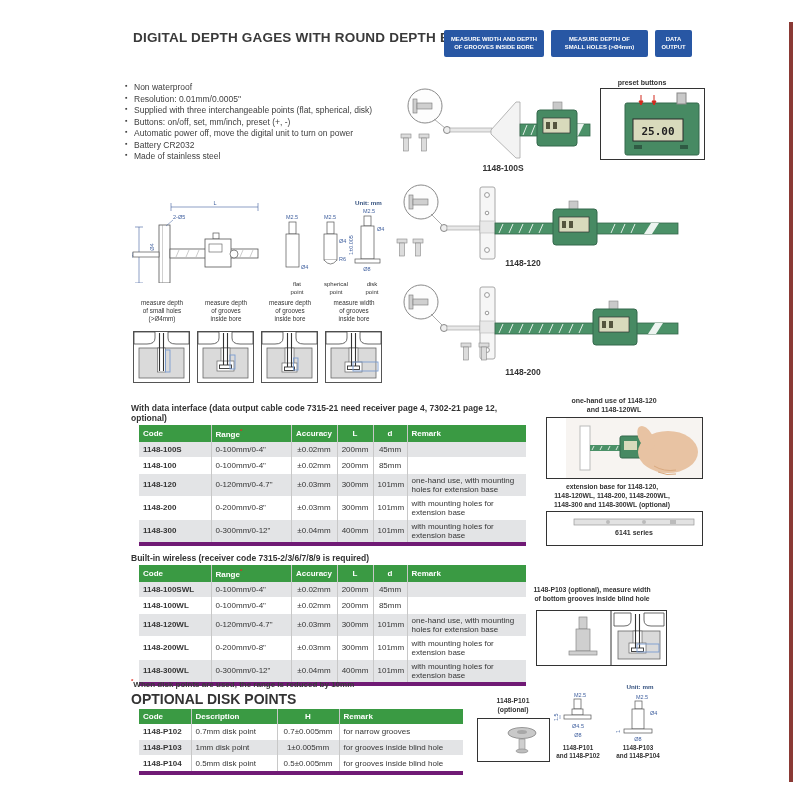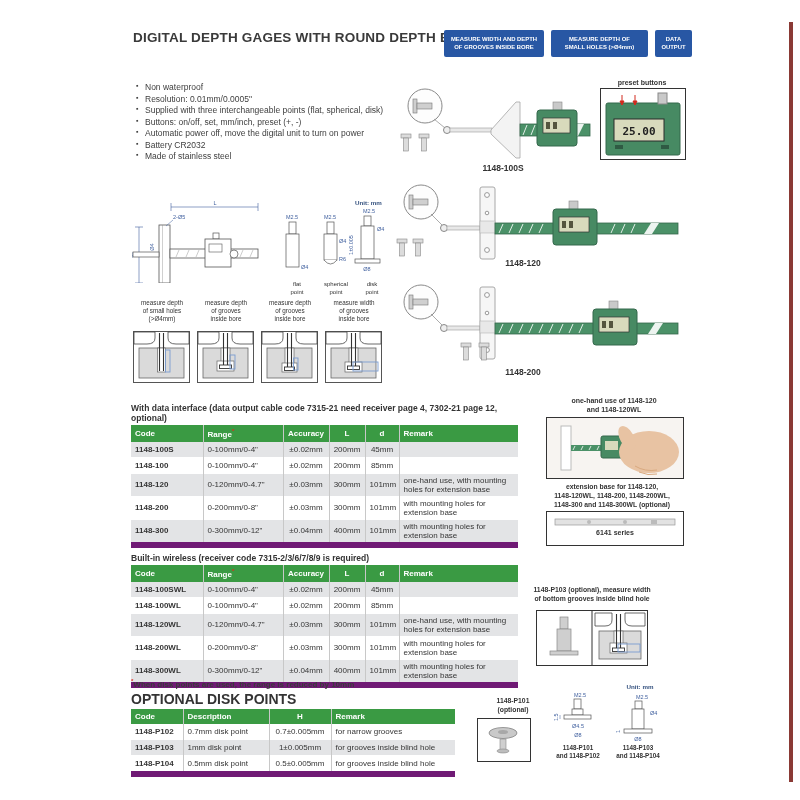--- a/index.html
+++ b/index.html
@@ -8,38 +8,38 @@
   .abs{position:absolute;}
 
   
   .page-title{left:133px;top:30px;font-size:13.5px;font-weight:bold;color:#3a3a3a;letter-spacing:.2px;}
   .badge{background:#2857a4;color:#fff;border-radius:2px;display:flex;flex-direction:column;
          align-items:center;justify-content:center;text-align:center;font-weight:bold;
          font-size:5.9px;line-height:1.25;height:27px;}
   .edge-stripe{left:789px;top:22px;width:4px;height:760px;background:#8a3a35;}
 
   
-  .features{left:136px;top:82px;width:272px;margin:0;padding:0;list-style:none;
+  .features{left:125px;top:82px;width:272px;margin:0;padding:0;list-style:none;
             font-size:8.5px;line-height:1.24;color:#3e3e3e;}
   .features li{position:relative;padding-left:9px;margin-bottom:1px;white-space:pre-line;}
   .features li::before{content:"▪";position:absolute;left:0;top:0;font-size:7px;color:#444;}
 
   
   .prod-label{font-size:8.5px;font-weight:bold;text-align:center;color:#333;}
   .small-cap{font-size:7px;font-weight:bold;text-align:center;color:#333;white-space:pre-line;line-height:1.3;}
   .tiny-cap{font-size:6.3px;font-weight:bold;text-align:center;color:#333;white-space:pre-line;line-height:1.3;}
   .note-cap{font-size:6.8px;font-weight:bold;text-align:center;color:#333;white-space:pre-line;line-height:1.32;}
   .dim-cap{font-size:6px;text-align:center;color:#333;white-space:pre-line;line-height:1.25;}
   .unit-label{font-size:6.2px;font-weight:bold;color:#33507e;}
 
-  .photo-box{border:1.2px solid #333;background:#fff;}
+  .photo-box{border:1.2px solid #333;background:#fff;padding-left:19px;}
 
   
   .tbl-title{font-weight:bold;font-size:8.5px;color:#333;margin-bottom:2px;}
-  table.spec{border-collapse:collapse;table-layout:fixed;border-bottom:6px solid #701a75;}
+  table.spec{border-collapse:collapse;table-layout:fixed;border-bottom:4px solid #701a75;margin-left:8px;}
   table.spec th{background:#3a9a43;color:#fff;font-size:8px;font-weight:bold;text-align:left;
                 padding:3px 4px;}
   table.spec td{font-size:8px;padding:2px 4px;height:11px;vertical-align:middle;color:#353535;}
   table.spec td:first-child{font-weight:bold;}
   table.spec th+th,table.spec td+td{border-left:1px solid #c8c8c8;}
   table.spec tbody tr{border-bottom:1px solid #fff;}
   table.spec tbody tr.alt{background:#e3e4e6;}
   .t6 th:nth-child(3),.t6 td:nth-child(3),.t6 th:nth-child(4),.t6 td:nth-child(4),
   .t6 th:nth-child(5),.t6 td:nth-child(5){text-align:center;}
   .t4 th:nth-child(3),.t4 td:nth-child(3){text-align:center;}

